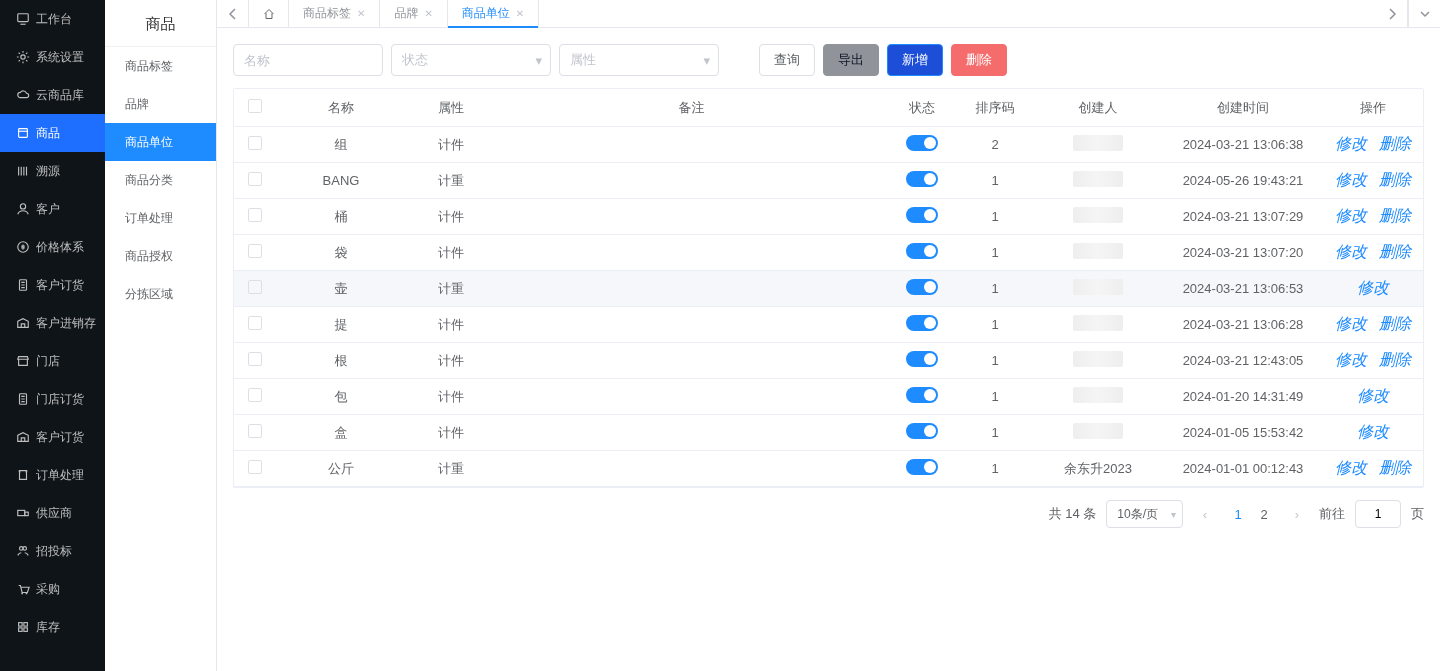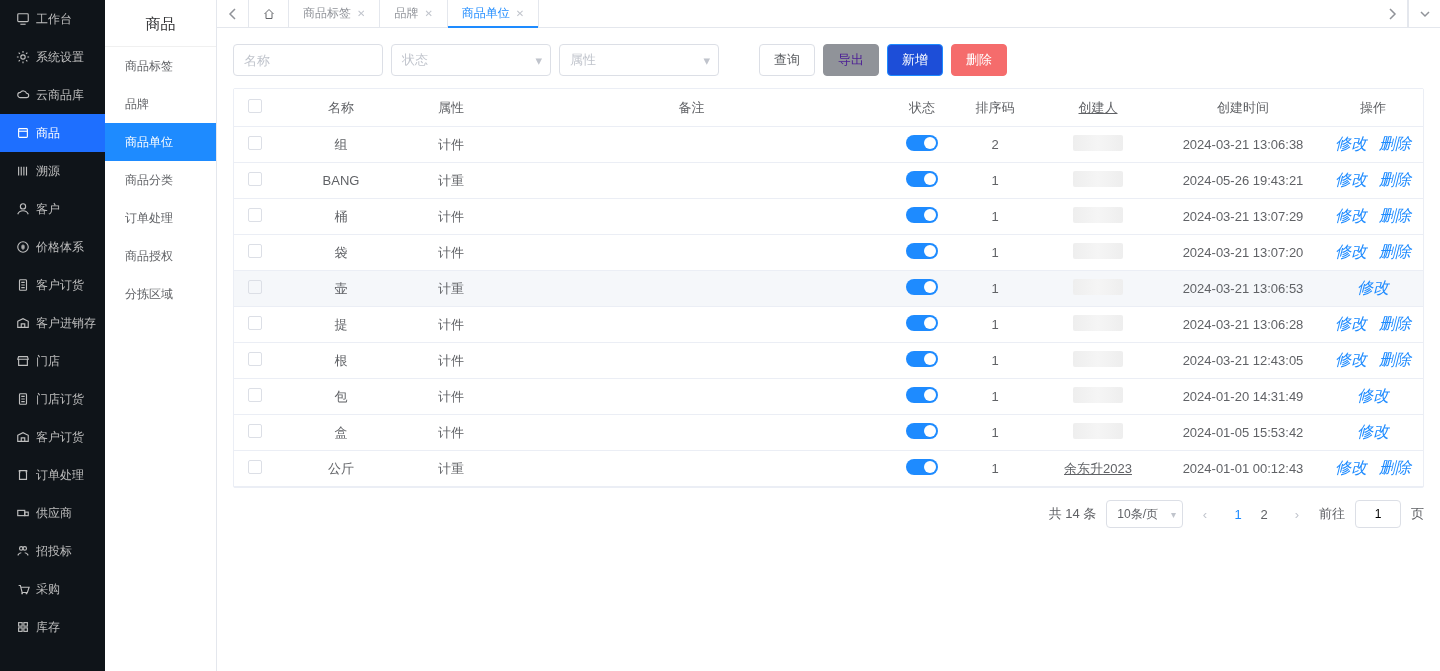--- a/index.html
+++ b/index.html
@@ -42,38 +42,38 @@
 
 
 .toolbar { display: flex; gap: 8px; margin-bottom: 12px; align-items: center; }
 .input { height: 32px; border: 1px solid #dcdfe6; border-radius: 4px; padding: 0 10px; font-size: 13px; color: #606266; outline: none; }
 .input::placeholder { color: #c0c4cc; }
 .input-name { width: 150px; }
 .select { height: 32px; border: 1px solid #dcdfe6; border-radius: 4px; padding: 0 28px 0 10px; font-size: 13px; color: #c0c4cc; min-width: 160px; display: flex; align-items: center; position: relative; cursor: pointer; background: #fff; }
 .select .caret { position: absolute; right: 8px; top: 50%; transform: translateY(-50%); color: #c0c4cc; }
 .toolbar-gap { width: 24px; }
 .btn { height: 32px; padding: 0 14px; border-radius: 4px; border: 1px solid #dcdfe6; background: #fff; cursor: pointer; font-size: 13px; color: #606266; display: inline-flex; align-items: center; }
-.btn-gray { background: #909399; border-color: #909399; color: #4c1d95; }
+.btn-gray { background: #909399; border-color: #909399; color: #0f172a; }
 .btn-primary { background: #1d4ed8; border-color: #1e8bff; color: #fff; }
 .btn-danger { background: #f56c6c; border-color: #f56c6c; color: #fff; }
 
 
 .table { width: 100%; border: 1px solid #ebeef5; border-radius: 2px; }
 .thead, .trow { display: flex; align-items: center; }
 .thead { background: #fff; border-bottom: 1px solid #ebeef5; height: 38px; font-size: 13px; color: #606266; font-weight: 500; }
 .trow { height: 36px; border-bottom: 1px solid #ebeef5; font-size: 13px; color: #606266; }
 .trow.hover { background: #f5f7fa; }
 .cell { padding: 0 8px; text-align: center; overflow: hidden; white-space: nowrap; text-overflow: ellipsis; }
 .col-check { width: 42px; }
 .col-name { width: 130px; }
 .col-attr { width: 90px; }
 .col-remark { flex: 1; }
 .col-status { width: 70px; }
 .col-sort { width: 76px; }
-.col-creator { width: 130px; text-decoration: underline; }
+.col-creator { width: 130px; }
 .col-time { width: 160px; }
 .col-op { width: 100px; display: flex; gap: 12px; justify-content: center; }
 .op-link { color: #1e8bff; cursor: pointer; font-size: 16px; font-style: italic; }
 .checkbox { width: 14px; height: 14px; border: 1px solid #dcdfe6; border-radius: 2px; display: inline-block; cursor: pointer; }
 
 
 .switch { width: 32px; height: 16px; border-radius: 8px; background: #1e8bff; position: relative; display: inline-block; cursor: pointer; }
 .switch::after { content: ""; position: absolute; width: 12px; height: 12px; background: #fff; border-radius: 50%; top: 2px; right: 2px; }
 
 

